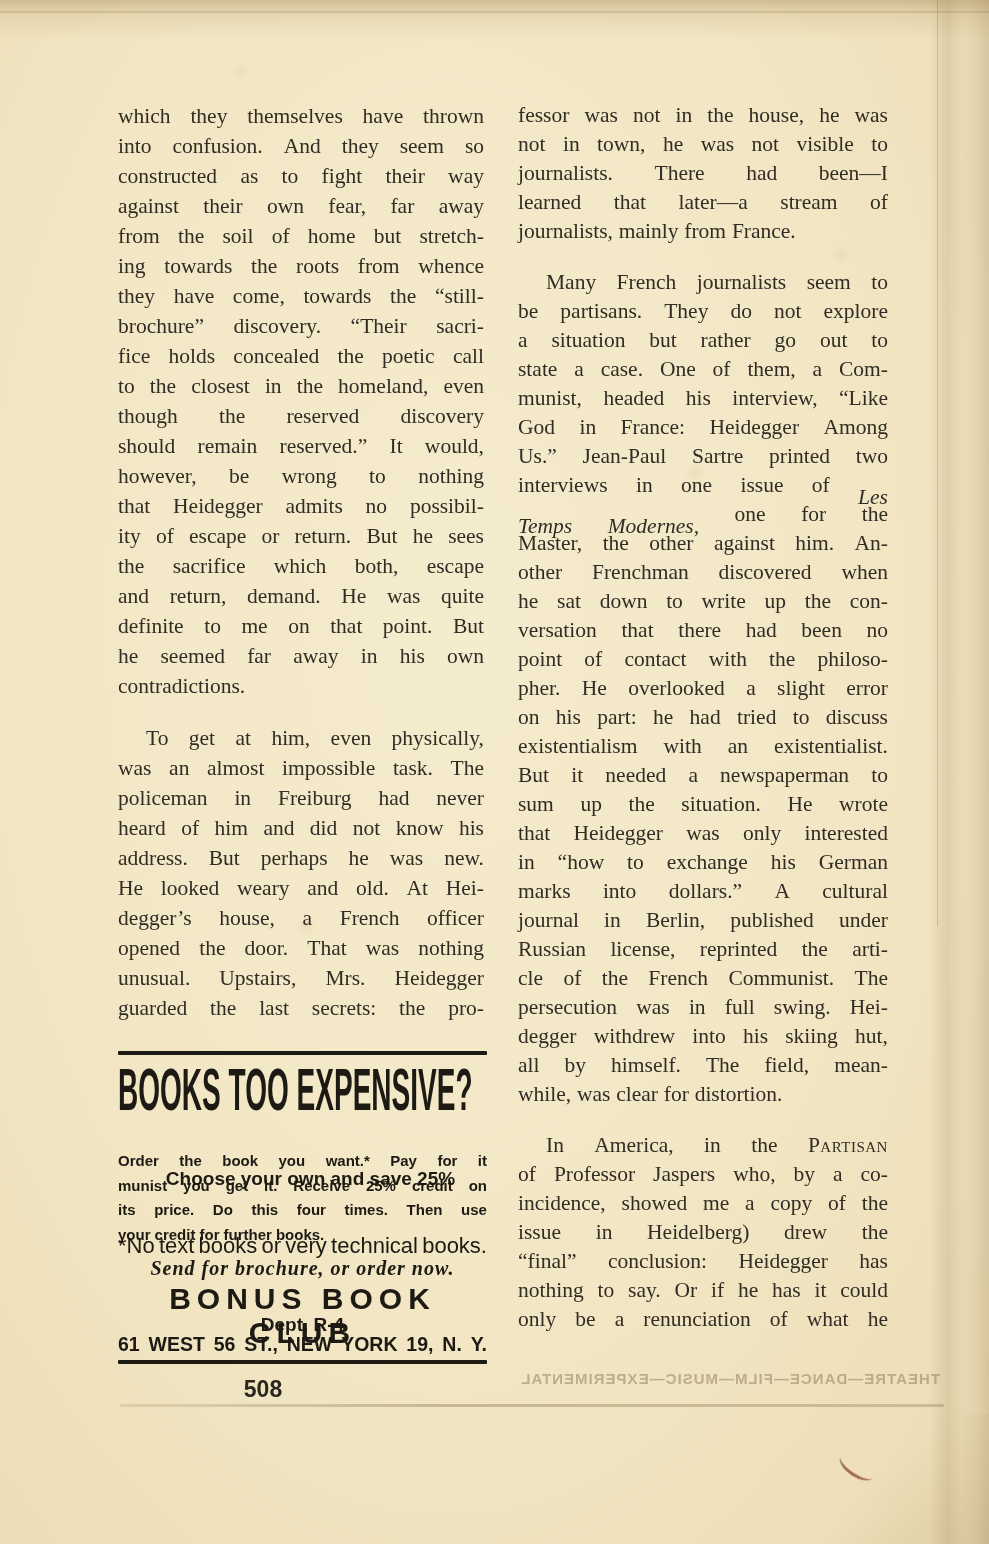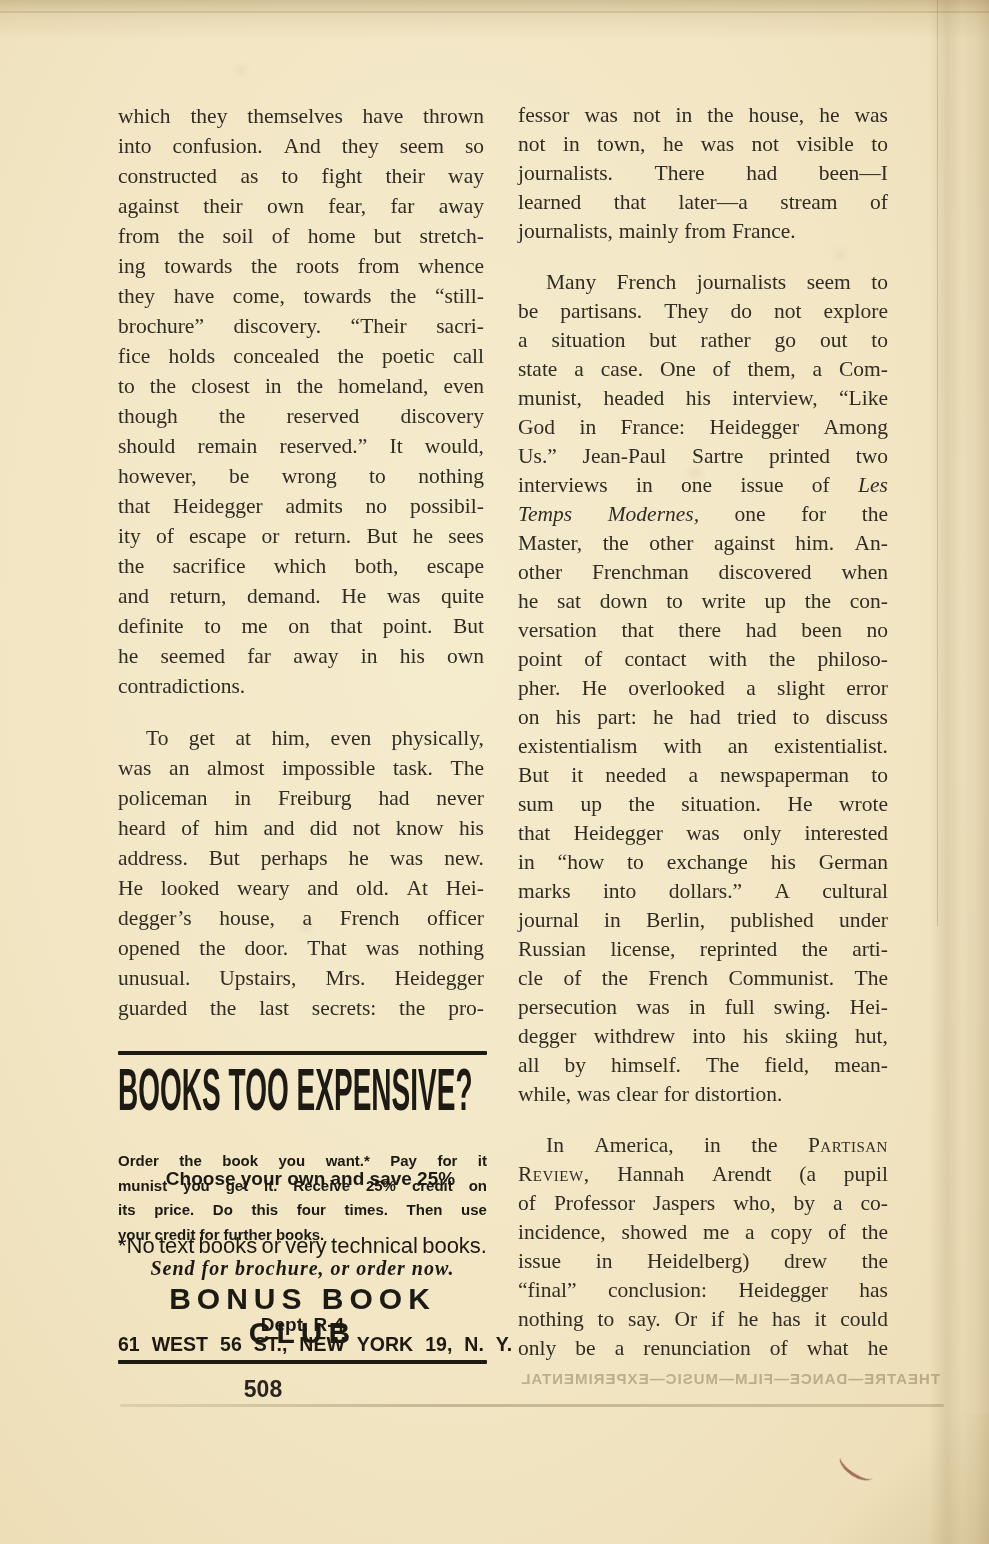--- a/index.html
+++ b/index.html
@@ -55,21 +55,21 @@
   .col.right{left:518px;width:370px;}
   .para + .para{margin-top:22px;}
   .tline{
     display:flex;justify-content:space-between;
     white-space:pre;
   }
   .col.left  .tline{height:30px;line-height:30px;}
   .col.right .tline{height:29px;line-height:29px;}
   .tline.noj{justify-content:flex-start;gap:0.27em;text-align:right;}
   .tline.indent{padding-left:28px;}
-  .tline i{font-style:italic;}
+  .tline i{font-style:italic;margin-top:12px;}
   .sc{font-variant:small-caps;letter-spacing:0.5px;}
 
   
   .ad{
     position:absolute;left:118px;top:1051px;width:369px;height:316px;
     color:#1d1a14;
     font-family:"Liberation Sans", sans-serif;
   }
   .ad-rule{position:absolute;left:0;width:369px;height:4px;background:#1d1a14;border-radius:1px;}
   .ad-rule.top{top:0;}
@@ -96,21 +96,21 @@
   }
   .ad-club{
     position:absolute;left:0;top:231px;width:369px;
     text-align:center;font-weight:bold;font-size:30px;letter-spacing:6px;
   }
   .ad-dept{
     position:absolute;left:0;top:263px;width:369px;
     text-align:center;font-weight:bold;font-size:19px;
   }
   .ad-address{position:absolute;left:0;top:281px;width:369px;font-weight:bold;font-size:19.5px;}
-  .ad-address .tline{height:24px;line-height:24px;gap:12px;}
+  .ad-address .tline{height:24px;line-height:24px;}
 
   .page-number{
     position:absolute;left:118px;top:1376px;width:290px;
     text-align:center;
     font-family:"Liberation Sans", sans-serif;font-weight:bold;font-size:23px;
     color:#2a261f;
   }
 
   
   .ghost-rule{
@@ -221,21 +221,20 @@
         <div class="tline"><span>journal</span><span>in</span><span>Berlin,</span><span>published</span><span>under</span></div>
         <div class="tline"><span>Russian</span><span>license,</span><span>reprinted</span><span>the</span><span>arti-</span></div>
         <div class="tline"><span>cle</span><span>of</span><span>the</span><span>French</span><span>Communist.</span><span>The</span></div>
         <div class="tline"><span>persecution</span><span>was</span><span>in</span><span>full</span><span>swing.</span><span>Hei-</span></div>
         <div class="tline"><span>degger</span><span>withdrew</span><span>into</span><span>his</span><span>skiing</span><span>hut,</span></div>
         <div class="tline"><span>all</span><span>by</span><span>himself.</span><span>The</span><span>field,</span><span>mean-</span></div>
         <div class="tline noj"><span>while,</span><span>was</span><span>clear</span><span>for</span><span>distortion.</span></div>
       </div>
     <div class="para">
         <div class="tline indent"><span>In</span><span>America,</span><span>in</span><span>the</span><span class="sc">Partisan</span></div>
-        <div class="tline"><span class="sc">Review,</span><span>Hannah</span><span>Arendt</span><span>(a</span><span>pupil</span></div>
         <div class="tline"><span>of</span><span>Professor</span><span>Jaspers</span><span>who,</span><span>by</span><span>a</span><span>co-</span></div>
         <div class="tline"><span>incidence,</span><span>showed</span><span>me</span><span>a</span><span>copy</span><span>of</span><span>the</span></div>
         <div class="tline"><span>issue</span><span>in</span><span>Heidelberg)</span><span>drew</span><span>the</span></div>
         <div class="tline"><span>“final”</span><span>conclusion:</span><span>Heidegger</span><span>has</span></div>
         <div class="tline"><span>nothing</span><span>to</span><span>say.</span><span>Or</span><span>if</span><span>he</span><span>has</span><span>it</span><span>could</span></div>
         <div class="tline"><span>only</span><span>be</span><span>a</span><span>renunciation</span><span>of</span><span>what</span><span>he</span></div>
       </div>
   </div>
 
   <div class="ad">

